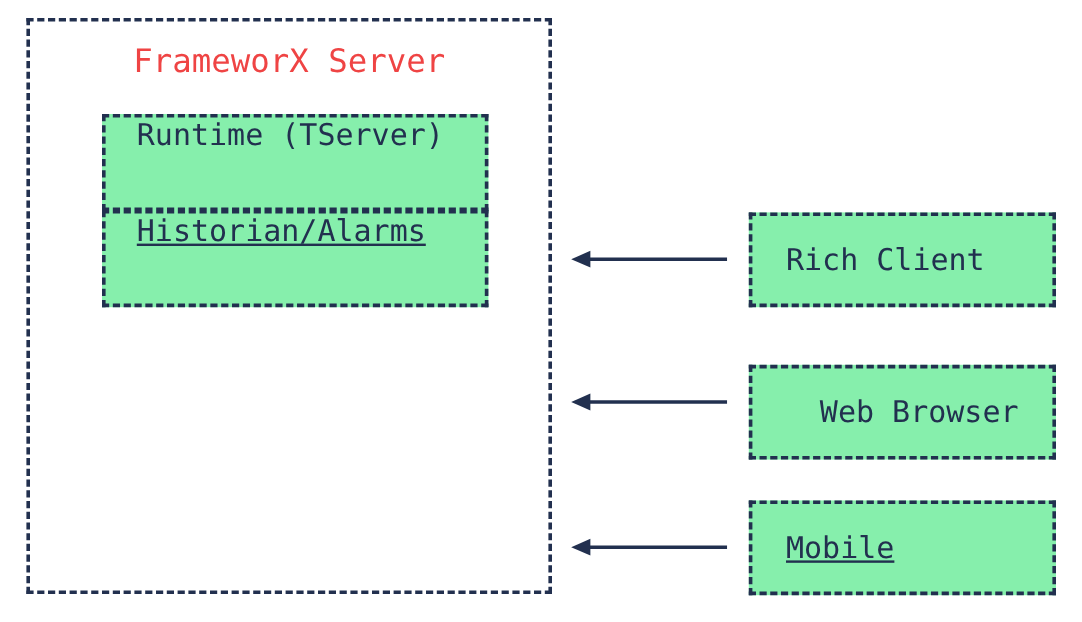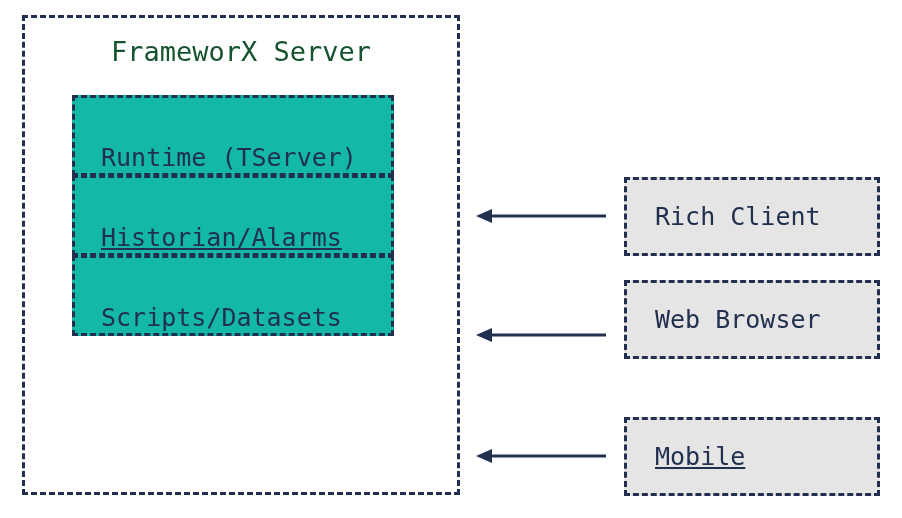--- a/index.html
+++ b/index.html
@@ -52,62 +52,62 @@
 
   #server-title {
     position: absolute;
     left: 22px;
     top: 32px;
     width: 438px;
     text-align: center;
     font-size: 27px;
     line-height: 40px;
     letter-spacing: 0px;
-    color: #14532d;
+    color: #ef4444;
     white-space: nowrap;
   }
 
   
   #service-stack {
     position: absolute;
     left: 68px;
     top: 95px;
     width: 322px;
     height: 323px;
   }
 
   .service-box {
     position: absolute;
-    left: 4px;
+    left: 17px;
     width: 322px;
     height: 81px;
     box-sizing: border-box;
     border: 3px dashed #22304f;
-    background: #14b8a6;
+    background: #86efac;
     display: flex;
-    align-items: flex-end;
+    align-items: flex-start;
     padding-left: 26px;
   }
 
   .service-label {
     font-size: 25px;
     line-height: 30px;
     color: #22304f;
     white-space: nowrap;
   }
 
   
   .client-box {
     position: absolute;
     left: 624px;
     width: 256px;
     height: 79px;
     box-sizing: border-box;
     border: 3px dashed #22304f;
-    background: #e5e5e5;
+    background: #86efac;
     display: flex;
     align-items: center;
     padding-left: 28px;
   }
 
   .client-label {
     font-size: 25px;
     line-height: 30px;
     color: #22304f;
     white-space: nowrap;
@@ -135,32 +135,29 @@
   <div id="service-stack">
 
     <div class="service-box" style="top:0px;">
       <span class="service-label">Runtime (TServer)</span>
     </div>
 
     <div class="service-box" style="top:80px;text-decoration:underline;">
       <span class="service-label">Historian/Alarms</span>
     </div>
 
-    <div class="service-box" style="top:160px;">
-      <span class="service-label">Scripts/Datasets</span>
-    </div>
 
 
   </div>
 
   <div class="client-box" style="top:177px;">
     <span class="client-label">Rich Client</span>
   </div>
 
-  <div class="client-box" style="top:280px;">
+  <div class="client-box" style="top:304px;justify-content:center;">
     <span class="client-label">Web Browser</span>
   </div>
 
   <div class="client-box" style="top:417px;text-decoration:underline;">
     <span class="client-label">Mobile</span>
   </div>
 
   <div class="arrow" style="top:204px;">
     <svg width="136" height="24" viewBox="0 0 136 24" xmlns="http://www.w3.org/2000/svg">
       <line x1="16" y1="12" x2="136" y2="12" stroke="#22304f" stroke-width="3"></line>

